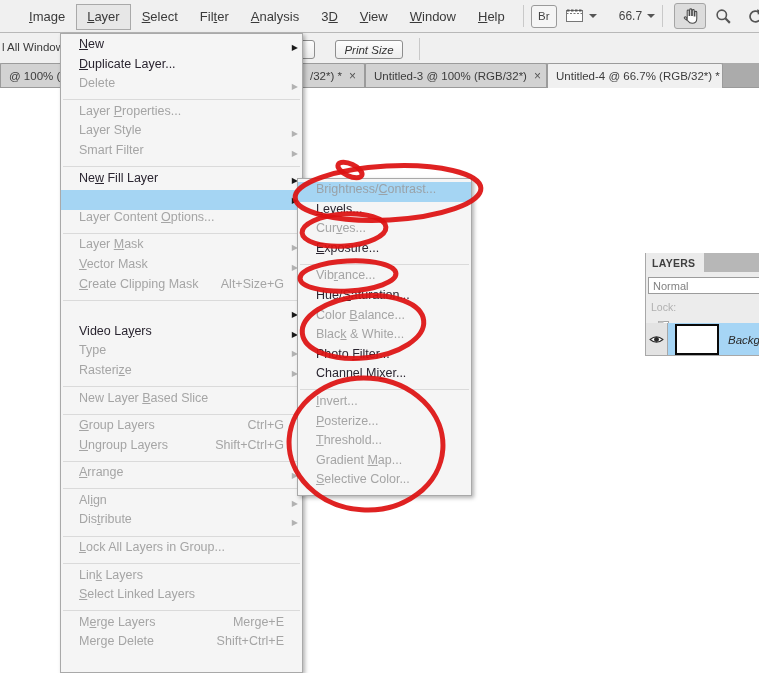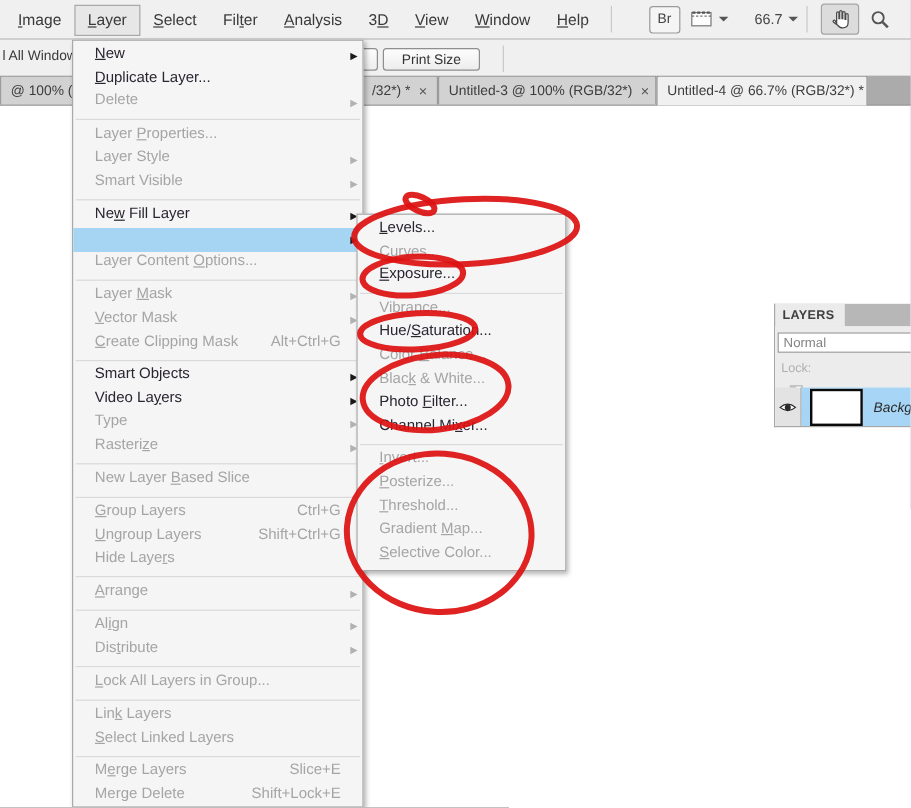--- a/index.html
+++ b/index.html
@@ -7,35 +7,35 @@
        font-family:"Liberation Sans","DejaVu Sans",sans-serif;-webkit-font-smoothing:antialiased;}
   
   #menubar{position:absolute;left:0;top:0;width:759px;height:33px;background:#f0f0f0;
            border-bottom:1px solid #b8b8b8;display:flex;align-items:center;box-sizing:border-box;z-index:6;}
   .mb-item{height:24px;line-height:24px;padding:0 10px;margin-top:1px;font-size:13px;color:#3a3a3a;
            white-space:nowrap;border:1px solid transparent;}
   .mb-item.active{background:#e7e7e7;border:1px solid #a9a9a9;}
   .tb-sep{width:1px;height:22px;background:#c9c9c9;margin:0 7px;flex:0 0 auto;}
   .tb-btn{display:flex;align-items:center;justify-content:center;flex:0 0 auto;}
   #br-btn{width:24px;height:21px;border:1px solid #9a9a9a;border-radius:3px;background:#f5f5f5;
-          font-size:11.5px;color:#444;margin-left:24px;}
+          font-size:11.5px;color:#444;margin-left:0;}
   .icon-wrap{margin-left:8px;display:flex;align-items:center;}
   .caret{width:0;height:0;border-left:4px solid transparent;border-right:4px solid transparent;
          border-top:4px solid #555;margin-left:5px;}
   #zoom-box{margin-left:22px;display:flex;align-items:center;font-size:12px;color:#444;}
   #hand-btn{width:30px;height:24px;background:#dcdcdc;border:1px solid #a5a5a5;border-radius:3px;margin-left:4px;}
   .plain-tool{width:28px;height:24px;margin-left:3px;}
   
   #optionsbar{position:absolute;left:0;top:33px;width:759px;height:30px;background:#f0f0f0;z-index:1;}
   #allwin-label{position:absolute;left:2px;top:8px;font-size:11.5px;color:#3a3a3a;}
   .opt-btn{position:absolute;top:7px;height:19px;box-sizing:border-box;border:1px solid #8e8e8e;border-radius:3px;
            background:linear-gradient(#fdfdfd,#ededed);font-size:11.5px;color:#333;
            display:flex;align-items:center;justify-content:center;}
   #fit-btn{left:265px;width:50px;justify-content:flex-end;padding-right:13px;}
-  #printsize-btn{left:319px;width:81px;}
+  #printsize-btn{left:335px;width:68px;font-style:italic;}
   #opt-sep{position:absolute;left:419px;top:5px;width:1px;height:22px;background:#c9c9c9;}
   
   #tabbar{position:absolute;left:0;top:63px;width:759px;height:25px;background:#ababab;
           border-bottom:1px solid #9a9a9a;box-sizing:border-box;z-index:2;}
   .doc-tab{position:absolute;top:0;height:24px;box-sizing:border-box;background:#d2d2d2;
            border:1px solid #9b9b9b;border-bottom:none;border-radius:2px 2px 0 0;
            display:flex;align-items:center;font-size:11.5px;color:#3c3c3c;padding:0 8px;white-space:nowrap;overflow:hidden;}
   .doc-tab.active{background:#f0f0f0;height:25px;}
   .doc-tab .close-x{margin-left:7px;font-size:12px;color:#555;}
   .doc-tab.end{justify-content:flex-end;}
@@ -79,21 +79,21 @@
   #layer-name{margin-left:9px;font-size:11.5px;font-style:italic;color:#2a2a2a;white-space:nowrap;}
   
   #annot{position:absolute;left:0;top:0;width:759px;height:673px;z-index:40;pointer-events:none;}
 </style>
 </head>
 <body>
 
 <div id="app">
 
   <div id="menubar">
-    <span id="mb-items" style="display:flex;align-items:center;height:100%;padding-left:4px;">
+    <span id="mb-items" style="display:flex;align-items:center;height:100%;padding-left:18px;">
         <span class="mb-item"><u>I</u>mage</span>
         <span class="mb-item active"><u>L</u>ayer</span>
         <span class="mb-item"><u>S</u>elect</span>
         <span class="mb-item">Fil<u>t</u>er</span>
         <span class="mb-item"><u>A</u>nalysis</span>
         <span class="mb-item">3<u>D</u></span>
         <span class="mb-item"><u>V</u>iew</span>
         <span class="mb-item"><u>W</u>indow</span>
         <span class="mb-item"><u>H</u>elp</span>
       </span>
@@ -229,21 +229,21 @@
       </div>
       <div class="msep"></div>
       <div class="mrow dis">
         <span class="mlabel">Layer <u>P</u>roperties...</span>
       </div>
       <div class="mrow dis">
         <span class="mlabel">Layer Style</span>
         <span class="marrow">▶</span>
       </div>
       <div class="mrow dis">
-        <span class="mlabel">Smart Visible</span>
+        <span class="mlabel">Smart Filter</span>
         <span class="marrow">▶</span>
       </div>
       <div class="msep"></div>
       <div class="mrow">
         <span class="mlabel">Ne<u>w</u> Fill Layer</span>
         <span class="marrow">▶</span>
       </div>
       <div class="mrow hl">
         <span class="marrow">▶</span>
       </div>
@@ -254,25 +254,24 @@
       <div class="mrow dis">
         <span class="mlabel">Layer <u>M</u>ask</span>
         <span class="marrow">▶</span>
       </div>
       <div class="mrow dis">
         <span class="mlabel"><u>V</u>ector Mask</span>
         <span class="marrow">▶</span>
       </div>
       <div class="mrow dis">
         <span class="mlabel"><u>C</u>reate Clipping Mask</span>
-        <span class="mshortcut">Alt+Ctrl+G</span>
-      </div>
-      <div class="msep"></div>
-      <div class="mrow">
-        <span class="mlabel">Smart Ob<u>j</u>ects</span>
+        <span class="mshortcut">Alt+Size+G</span>
+      </div>
+      <div class="msep"></div>
+      <div class="mrow">
         <span class="marrow">▶</span>
       </div>
       <div class="mrow">
         <span class="mlabel">Video La<u>y</u>ers</span>
         <span class="marrow">▶</span>
       </div>
       <div class="mrow dis">
         <span class="mlabel">Type</span>
         <span class="marrow">▶</span>
       </div>
@@ -286,23 +285,20 @@
       </div>
       <div class="msep"></div>
       <div class="mrow dis">
         <span class="mlabel"><u>G</u>roup Layers</span>
         <span class="mshortcut">Ctrl+G</span>
       </div>
       <div class="mrow dis">
         <span class="mlabel"><u>U</u>ngroup Layers</span>
         <span class="mshortcut">Shift+Ctrl+G</span>
       </div>
-      <div class="mrow dis">
-        <span class="mlabel">Hide Laye<u>r</u>s</span>
-      </div>
       <div class="msep"></div>
       <div class="mrow dis">
         <span class="mlabel"><u>A</u>rrange</span>
         <span class="marrow">▶</span>
       </div>
       <div class="msep"></div>
       <div class="mrow dis">
         <span class="mlabel">Al<u>i</u>gn</span>
         <span class="marrow">▶</span>
       </div>
@@ -317,29 +313,32 @@
       <div class="msep"></div>
       <div class="mrow dis">
         <span class="mlabel">Lin<u>k</u> Layers</span>
       </div>
       <div class="mrow dis">
         <span class="mlabel"><u>S</u>elect Linked Layers</span>
       </div>
       <div class="msep"></div>
       <div class="mrow dis">
         <span class="mlabel">M<u>e</u>rge Layers</span>
-        <span class="mshortcut">Slice+E</span>
+        <span class="mshortcut">Merge+E</span>
       </div>
       <div class="mrow dis">
         <span class="mlabel">Merge Delete</span>
-        <span class="mshortcut">Shift+Lock+E</span>
+        <span class="mshortcut">Shift+Ctrl+E</span>
       </div>
     </div>
 
   <div id="adj-submenu" class="menu-pop">
+      <div class="mrow dis hl">
+        <span class="mlabel">Brightness/<u>C</u>ontrast...</span>
+      </div>
       <div class="mrow">
         <span class="mlabel"><u>L</u>evels...</span>
       </div>
       <div class="mrow dis">
         <span class="mlabel">Cur<u>v</u>es...</span>
       </div>
       <div class="mrow">
         <span class="mlabel"><u>E</u>xposure...</span>
       </div>
       <div class="msep"></div>

